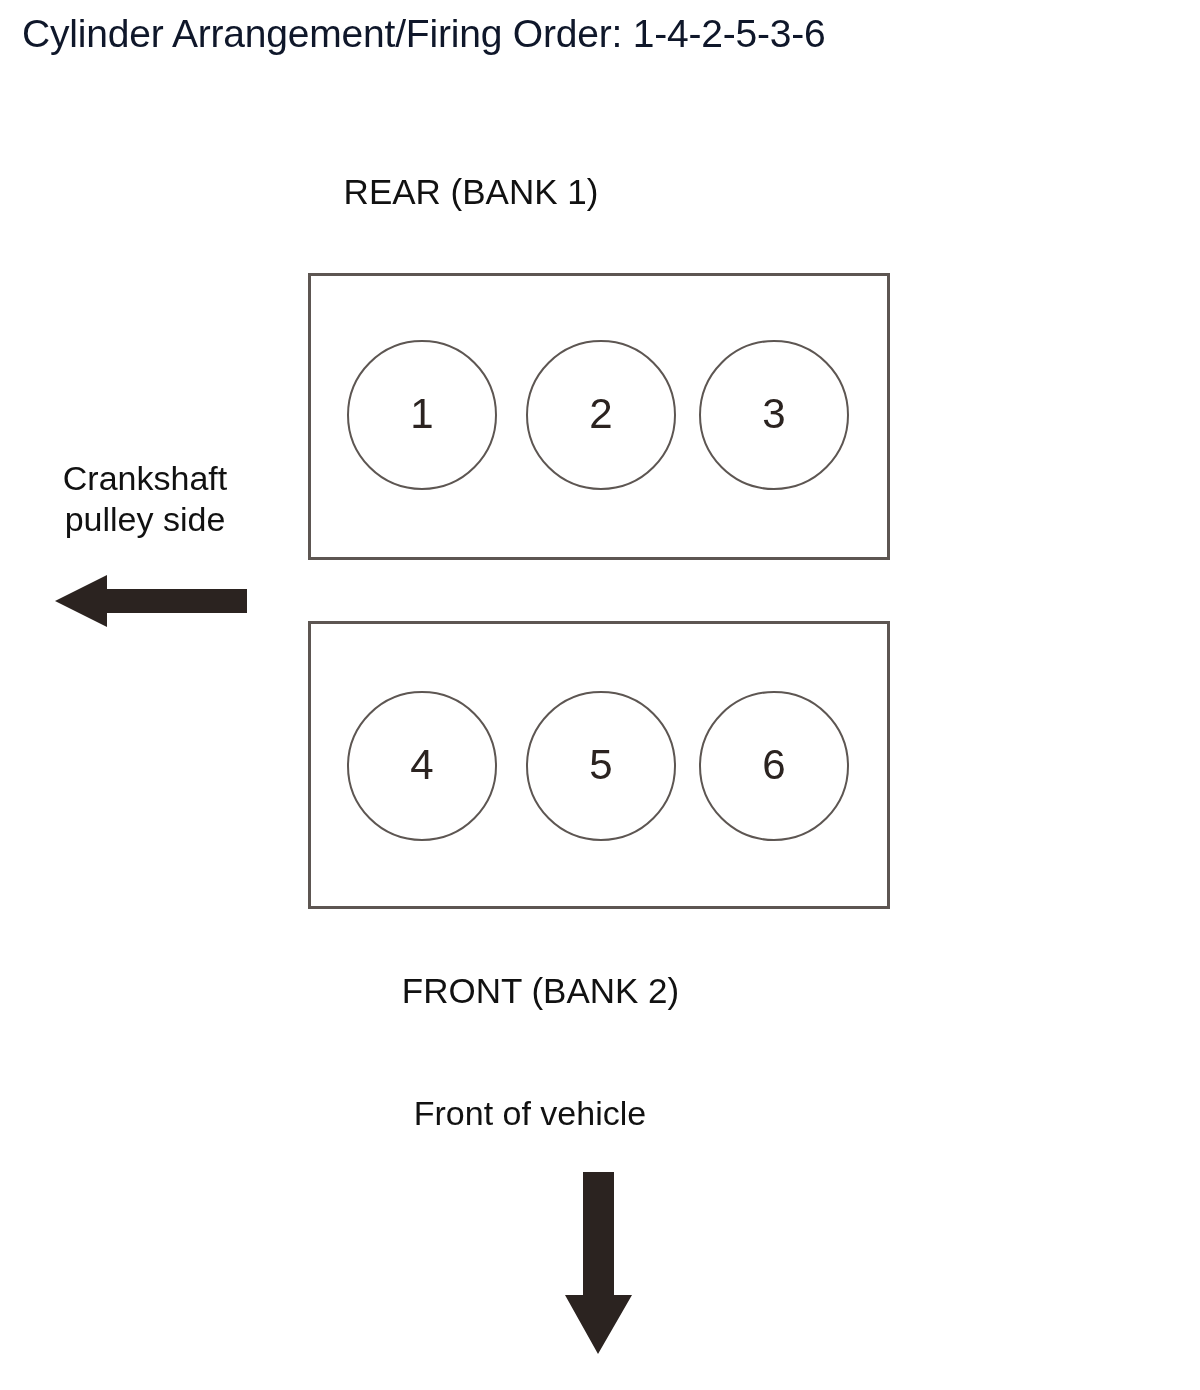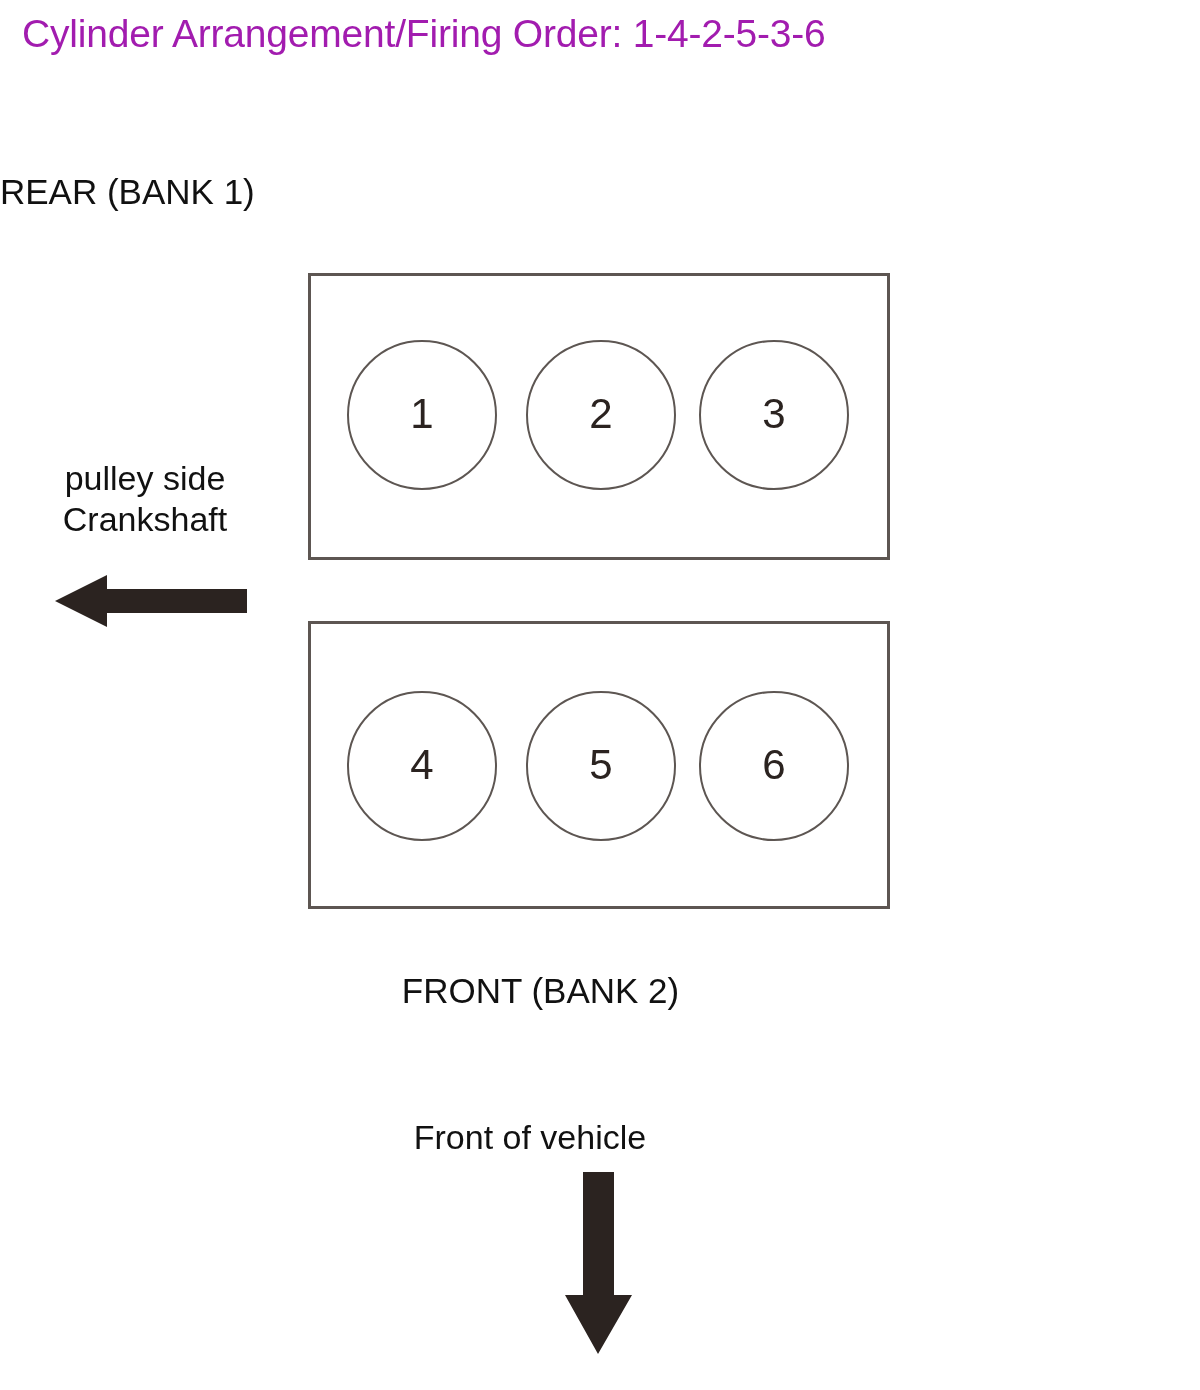--- a/index.html
+++ b/index.html
@@ -21,33 +21,33 @@
   }
 
   
   .title {
     position: absolute;
     left: 22px;
     top: 12px;
     font-size: 39px;
     line-height: 44px;
     letter-spacing: -0.2px;
-    color: #a21caf;
+    color: #0f172a;
     white-space: nowrap;
   }
 
   
   .bank-label {
     position: absolute;
     font-size: 35px;
     line-height: 40px;
     color: #111111;
     white-space: nowrap;
   }
-  .bank-label.rear  { left: 0; top: 172px; width: 1200px; text-align: left; padding-right: 258px; box-sizing: border-box; }
+  .bank-label.rear  { left: 0; top: 172px; width: 1200px; text-align: center; padding-right: 258px; box-sizing: border-box; }
   .bank-label.front { left: 0; top: 971px; width: 1200px; text-align: center; padding-right: 119px; box-sizing: border-box; }
 
   
   .bank-box {
     position: absolute;
     left: 308px;
     width: 582px;
     border: 3px solid #5d5652;
     background: #ffffff;
     box-sizing: border-box;
@@ -115,21 +115,20 @@
     left: 0;
     top: 1093px;
     width: 1200px;
     text-align: center;
     padding-right: 140px;
     box-sizing: border-box;
     font-size: 34px;
     line-height: 40px;
     color: #111111;
     white-space: nowrap;
-    margin-top: 24px;
   }
 </style>
 </head>
 <body>
 
 <div id="page">
 
   <div class="title">Cylinder Arrangement/Firing Order: 1-4-2-5-3-6</div>
 
   <div class="bank-label rear">REAR (BANK 1)</div>
@@ -140,22 +139,22 @@
     <span class="num">1</span>
   </div>
   <div class="cyl c2">
     <span class="num">2</span>
   </div>
   <div class="cyl c3">
     <span class="num">3</span>
   </div>
 
   <div class="crank-label">
+    <div>Crankshaft</div>
     <div>pulley side</div>
-    <div>Crankshaft</div>
   </div>
 
   <div class="arrow-left">
     <svg viewBox="0 0 192 52" preserveAspectRatio="none" aria-hidden="true">
       <polygon points="0,26 52,0 52,14 192,14 192,38 52,38 52,52" fill="#2b2320"></polygon>
     </svg>
   </div>
 
   <div class="bank-box bank2"></div>
 

